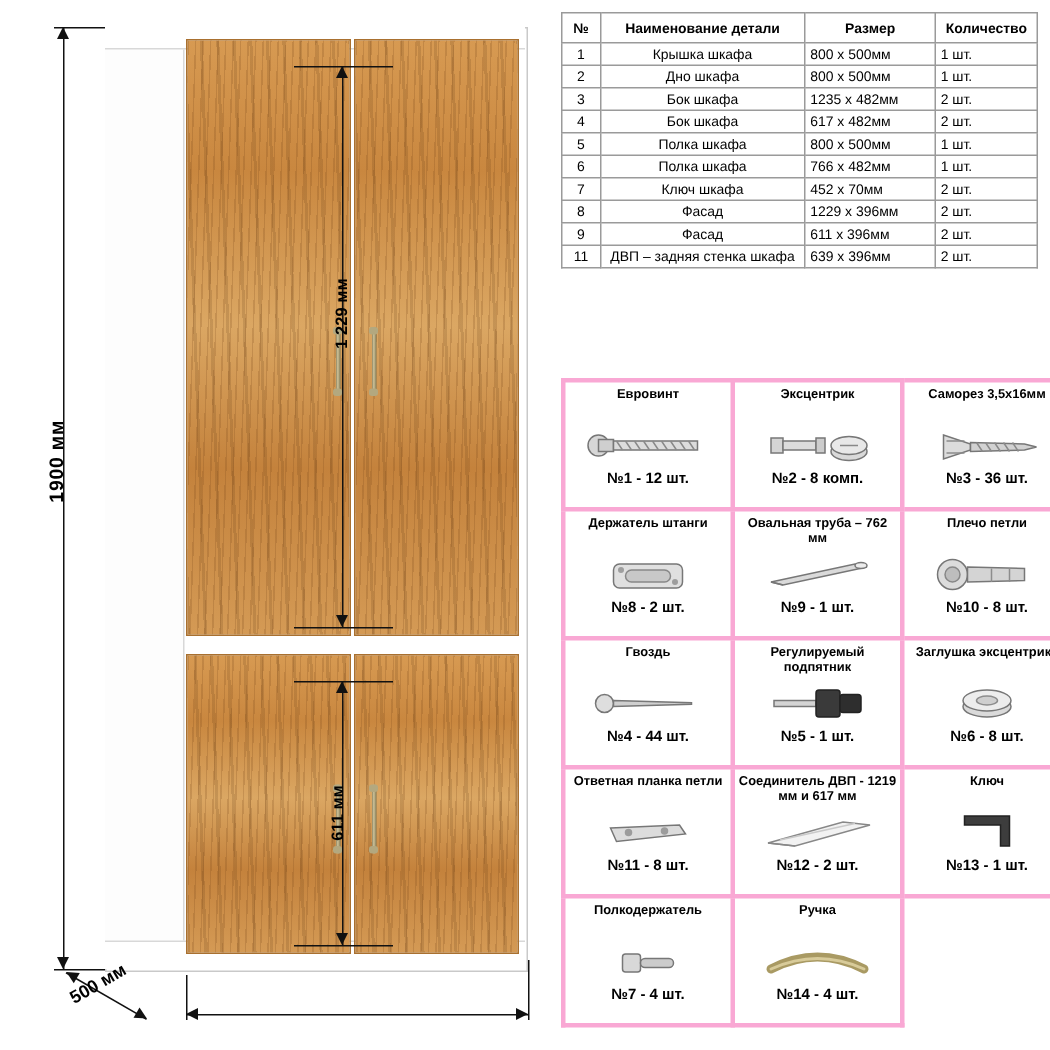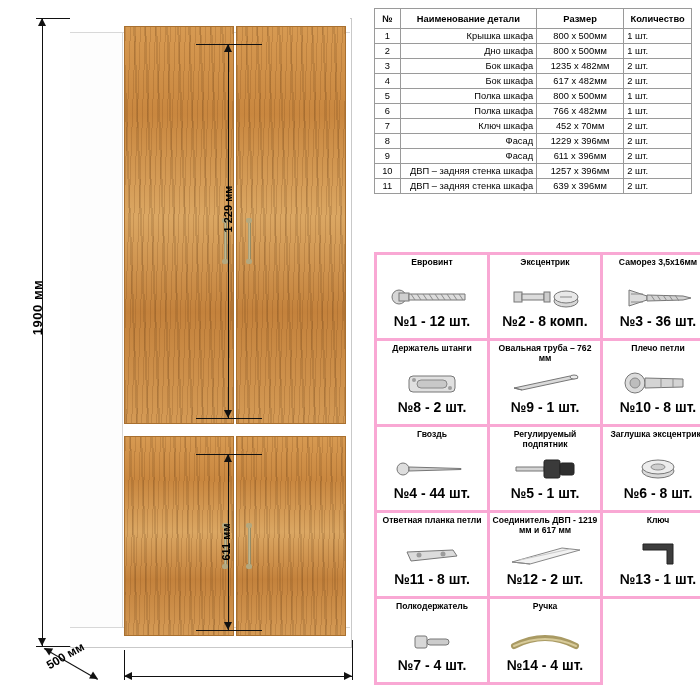--- a/index.html
+++ b/index.html
@@ -109,35 +109,35 @@
   .label-800{position:absolute;left:214px;top:722px;font-size:13px;font-weight:bold;}
 
   
   .parts{position:absolute;left:374px;top:8px;width:318px;}
   table.parts-table{border-collapse:collapse;width:318px;font-size:9.3px;}
   table.parts-table th, table.parts-table td{
     border:1px solid #9a9a9a;padding:2px 3px;vertical-align:middle;
   }
   table.parts-table th{font-weight:bold;text-align:center;height:15px;}
   .c-num{width:20px;text-align:center;}
-  .c-name{width:140px;text-align:right;}
-  .c-size{width:88px;text-align:center;}
+  .c-name{width:140px;text-align:center;}
+  .c-size{width:88px;}
   .c-qty{width:62px;}
 
   
   .hw{position:absolute;left:374px;top:252px;width:318px;}
   table.hw-table{border-collapse:collapse;width:318px;table-layout:fixed;}
   table.hw-table td{
     border:3px solid #f9a8d4;width:106px;height:78px;
     vertical-align:top;text-align:center;padding:3px 2px 2px;
     font-size:8.6px;line-height:1.12;
   }
   .hw-title{font-weight:bold;font-size:8.6px;min-height:22px;}
   .hw-art{display:block;height:30px;margin:2px auto 0;}
-  .hw-code{font-weight:bold;font-size:14px;margin-top:2px;}
+  .hw-code{font-weight:bold;font-size:10px;margin-top:2px;}
 </style>
 </head>
 <body>
 
 <div class="root">
 
   <div class="drawing">
 
     <div class="dim-v-left-top-tick"></div>
     <div class="dim-v-left-bot-tick"></div>
@@ -255,26 +255,20 @@
           <td class="c-size">1229 х 396мм</td>
           <td class="c-qty">2 шт.</td>
         </tr>
         <tr>
           <td class="c-num">9</td>
           <td class="c-name">Фасад</td>
           <td class="c-size">611 х 396мм</td>
           <td class="c-qty">2 шт.</td>
         </tr>
         <tr>
-          <td class="c-num">10</td>
-          <td class="c-name">ДВП – задняя стенка шкафа</td>
-          <td class="c-size">1257 х 396мм</td>
-          <td class="c-qty">2 шт.</td>
-        </tr>
-        <tr>
           <td class="c-num">11</td>
           <td class="c-name">ДВП – задняя стенка шкафа</td>
           <td class="c-size">639 х 396мм</td>
           <td class="c-qty">2 шт.</td>
         </tr>
       </tbody>
     </table>
   </div>
 
   <div class="hw">

